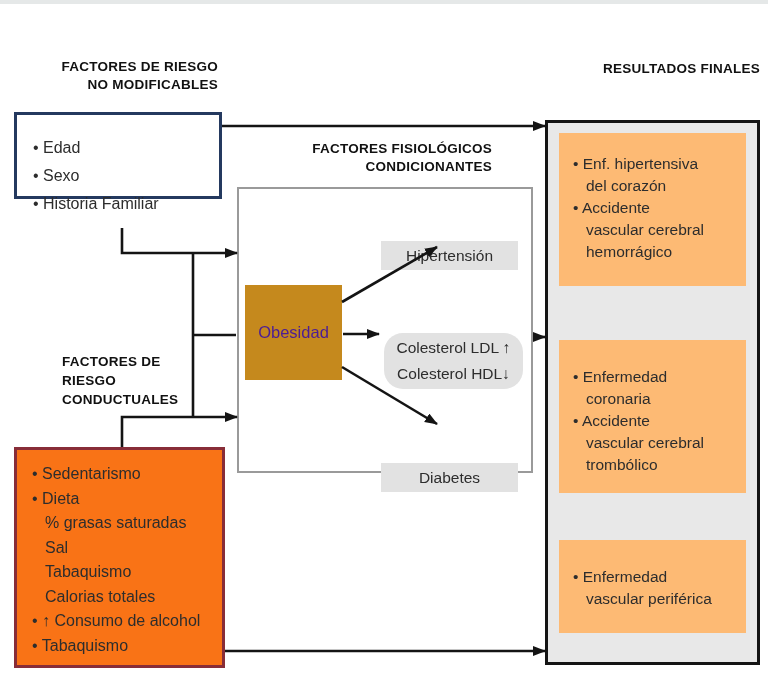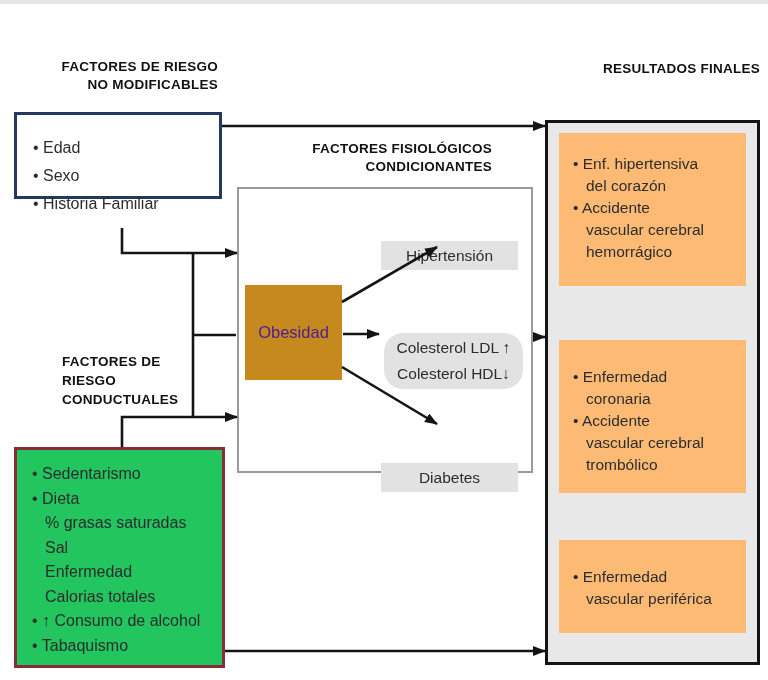--- a/index.html
+++ b/index.html
@@ -22,21 +22,21 @@
   .cond{background:#e2e2e2;display:flex;align-items:center;justify-content:center;font-size:15.5px;color:#2d2d2d;text-align:center;margin-top:30px;}
   .cond-hip{left:381px;top:211px;width:137px;height:29px;}
   .cond-chol{left:384px;top:303px;width:139px;height:56px;line-height:26px;white-space:pre-line;border-radius:19px;}
   .cond-dia{left:381px;top:433px;width:137px;height:29px;}
   .box-result{left:545px;top:120px;width:215px;height:545px;border:3px solid #141414;background:#e8e8e8;}
   .panel{position:absolute;left:11px;width:187px;background:#fdba74;box-sizing:border-box;padding:20px 8px 0 14px;}
   .panel .list{font-size:15.5px;line-height:22px;padding:0;}
   .panel.p1{top:10px;height:153px;}
   .panel.p2{top:217px;height:153px;padding-top:26px;}
   .panel.p3{top:417px;height:93px;padding-top:26px;}
-  .box-conduct{left:14px;top:447px;width:211px;height:221px;border:3px solid #882d38;background:#22c55e;}
+  .box-conduct{left:14px;top:447px;width:211px;height:221px;border:3px solid #882d38;background:#f97316;}
   .box-conduct .list{padding:12px 4px 0 15px;line-height:24.5px;}
   .li.sub{padding-left:13px;text-indent:0;}
   svg.connectors{position:absolute;left:0;top:0;pointer-events:none;}
 </style>
 </head>
 <body>
 
 <div class="canvas">
 
   <div class="abs strip"></div>
@@ -96,21 +96,21 @@
   <div class="abs hd hd-conduct">FACTORES DE
 RIESGO
 CONDUCTUALES</div>
 
   <div class="abs box-conduct">
     <div class="list">
       <div class="li">• Sedentarismo</div>
       <div class="li">• Dieta</div>
       <div class="li sub">% grasas saturadas</div>
       <div class="li sub">Sal</div>
-      <div class="li sub">Enfermedad</div>
+      <div class="li sub">Tabaquismo</div>
       <div class="li sub">Calorias totales</div>
       <div class="li">• ↑ Consumo de alcohol</div>
       <div class="li">• Tabaquismo</div>
     </div>
   </div>
 
   <svg class="connectors" width="768" height="680" viewBox="0 0 768 680">
     <defs>
       <marker id="arw" markerUnits="userSpaceOnUse" markerWidth="15" markerHeight="12" refX="12" refY="5" orient="auto">
         <path d="M0,0 L13,5 L0,10 Z" fill="#141414"></path>

